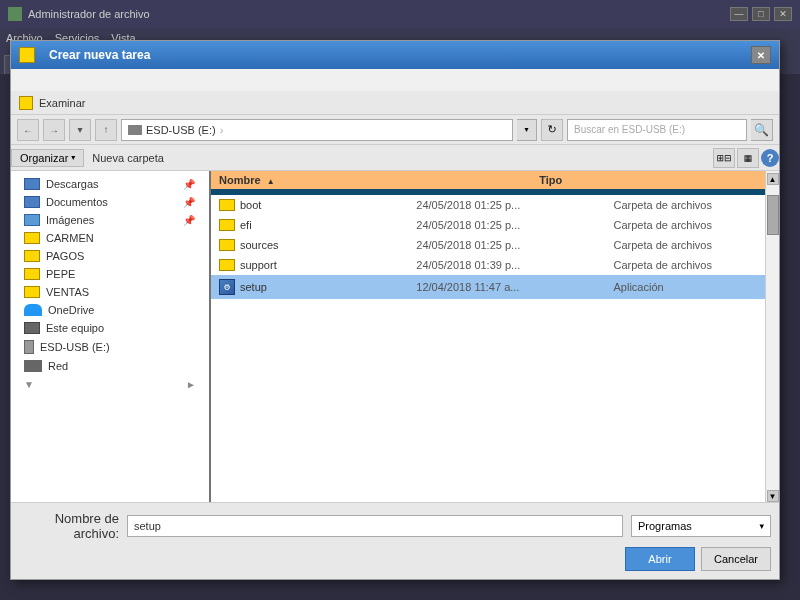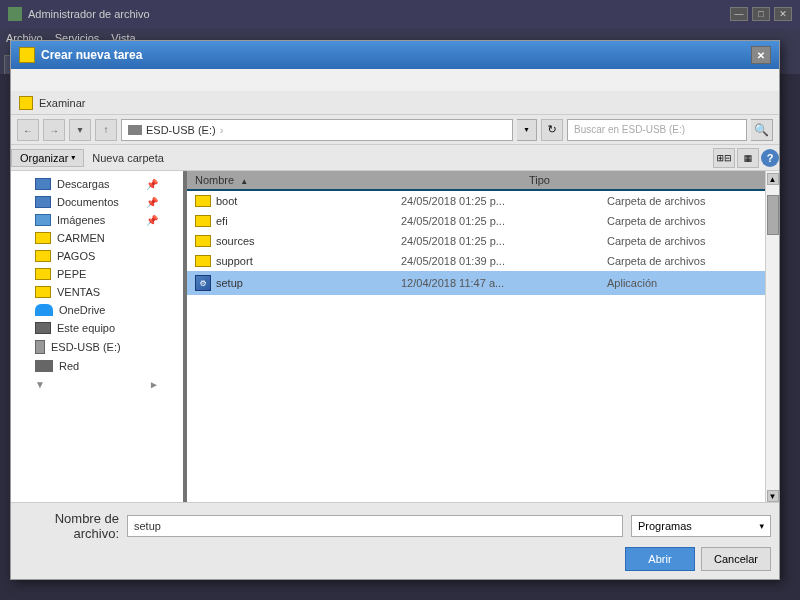--- a/index.html
+++ b/index.html
@@ -100,21 +100,21 @@
       display: flex;
       flex-direction: column;
     }
 
     .dialog-titlebar {
       background: linear-gradient(to bottom, #4a90d9, #2d6bb5);
       height: 28px;
       display: flex;
       align-items: center;
       padding: 0 8px;
-      gap: 6px;
+      gap: 14px;
       color: white;
       font-size: 12px;
       font-weight: bold;
     }
     .dialog-titlebar .dialog-icon {
       width: 16px; height: 16px;
       background: #ffd700;
       border: 1px solid #aa8800;
     }
     .dialog-title-controls {
@@ -275,25 +275,25 @@
 
     
     .main-content {
       display: flex;
       flex: 1;
       overflow: hidden;
     }
 
     
     .sidebar {
-      width: 176px;
+      width: 200px;
       background: white;
-      border-right: 4px solid #737373;
+      border-right: 2px solid #737373;
       overflow-y: auto;
-      padding: 4px 16px;
+      padding: 4px 5px;
     }
     .sidebar-item {
       display: flex;
       align-items: center;
       padding: 3px 8px;
       gap: 6px;
       font-size: 11px;
       color: #333;
       cursor: pointer;
     }
@@ -338,24 +338,24 @@
 
     
     .file-list-container {
       flex: 1;
       background: white;
       overflow-y: auto;
     }
     .file-list-header {
       display: flex;
       padding: 3px 8px;
-      background: #a3a3a3;
-      border-bottom: 2px solid #0c4a6e;
-      font-size: 11px;
-      font-weight: normal;
+      background: #fdba74;
+      border-bottom: 6px solid #0c4a6e;
+      font-size: 11px;
+      font-weight: bold;
       color: #333;
     }
     .col-name { flex: 2; cursor: pointer; }
     .col-date { flex: 2; cursor: pointer; }
     .col-type { flex: 1.5; cursor: pointer; margin-left: 30px; }
 
     .file-item {
       display: flex;
       align-items: center;
       padding: 4px 8px;

